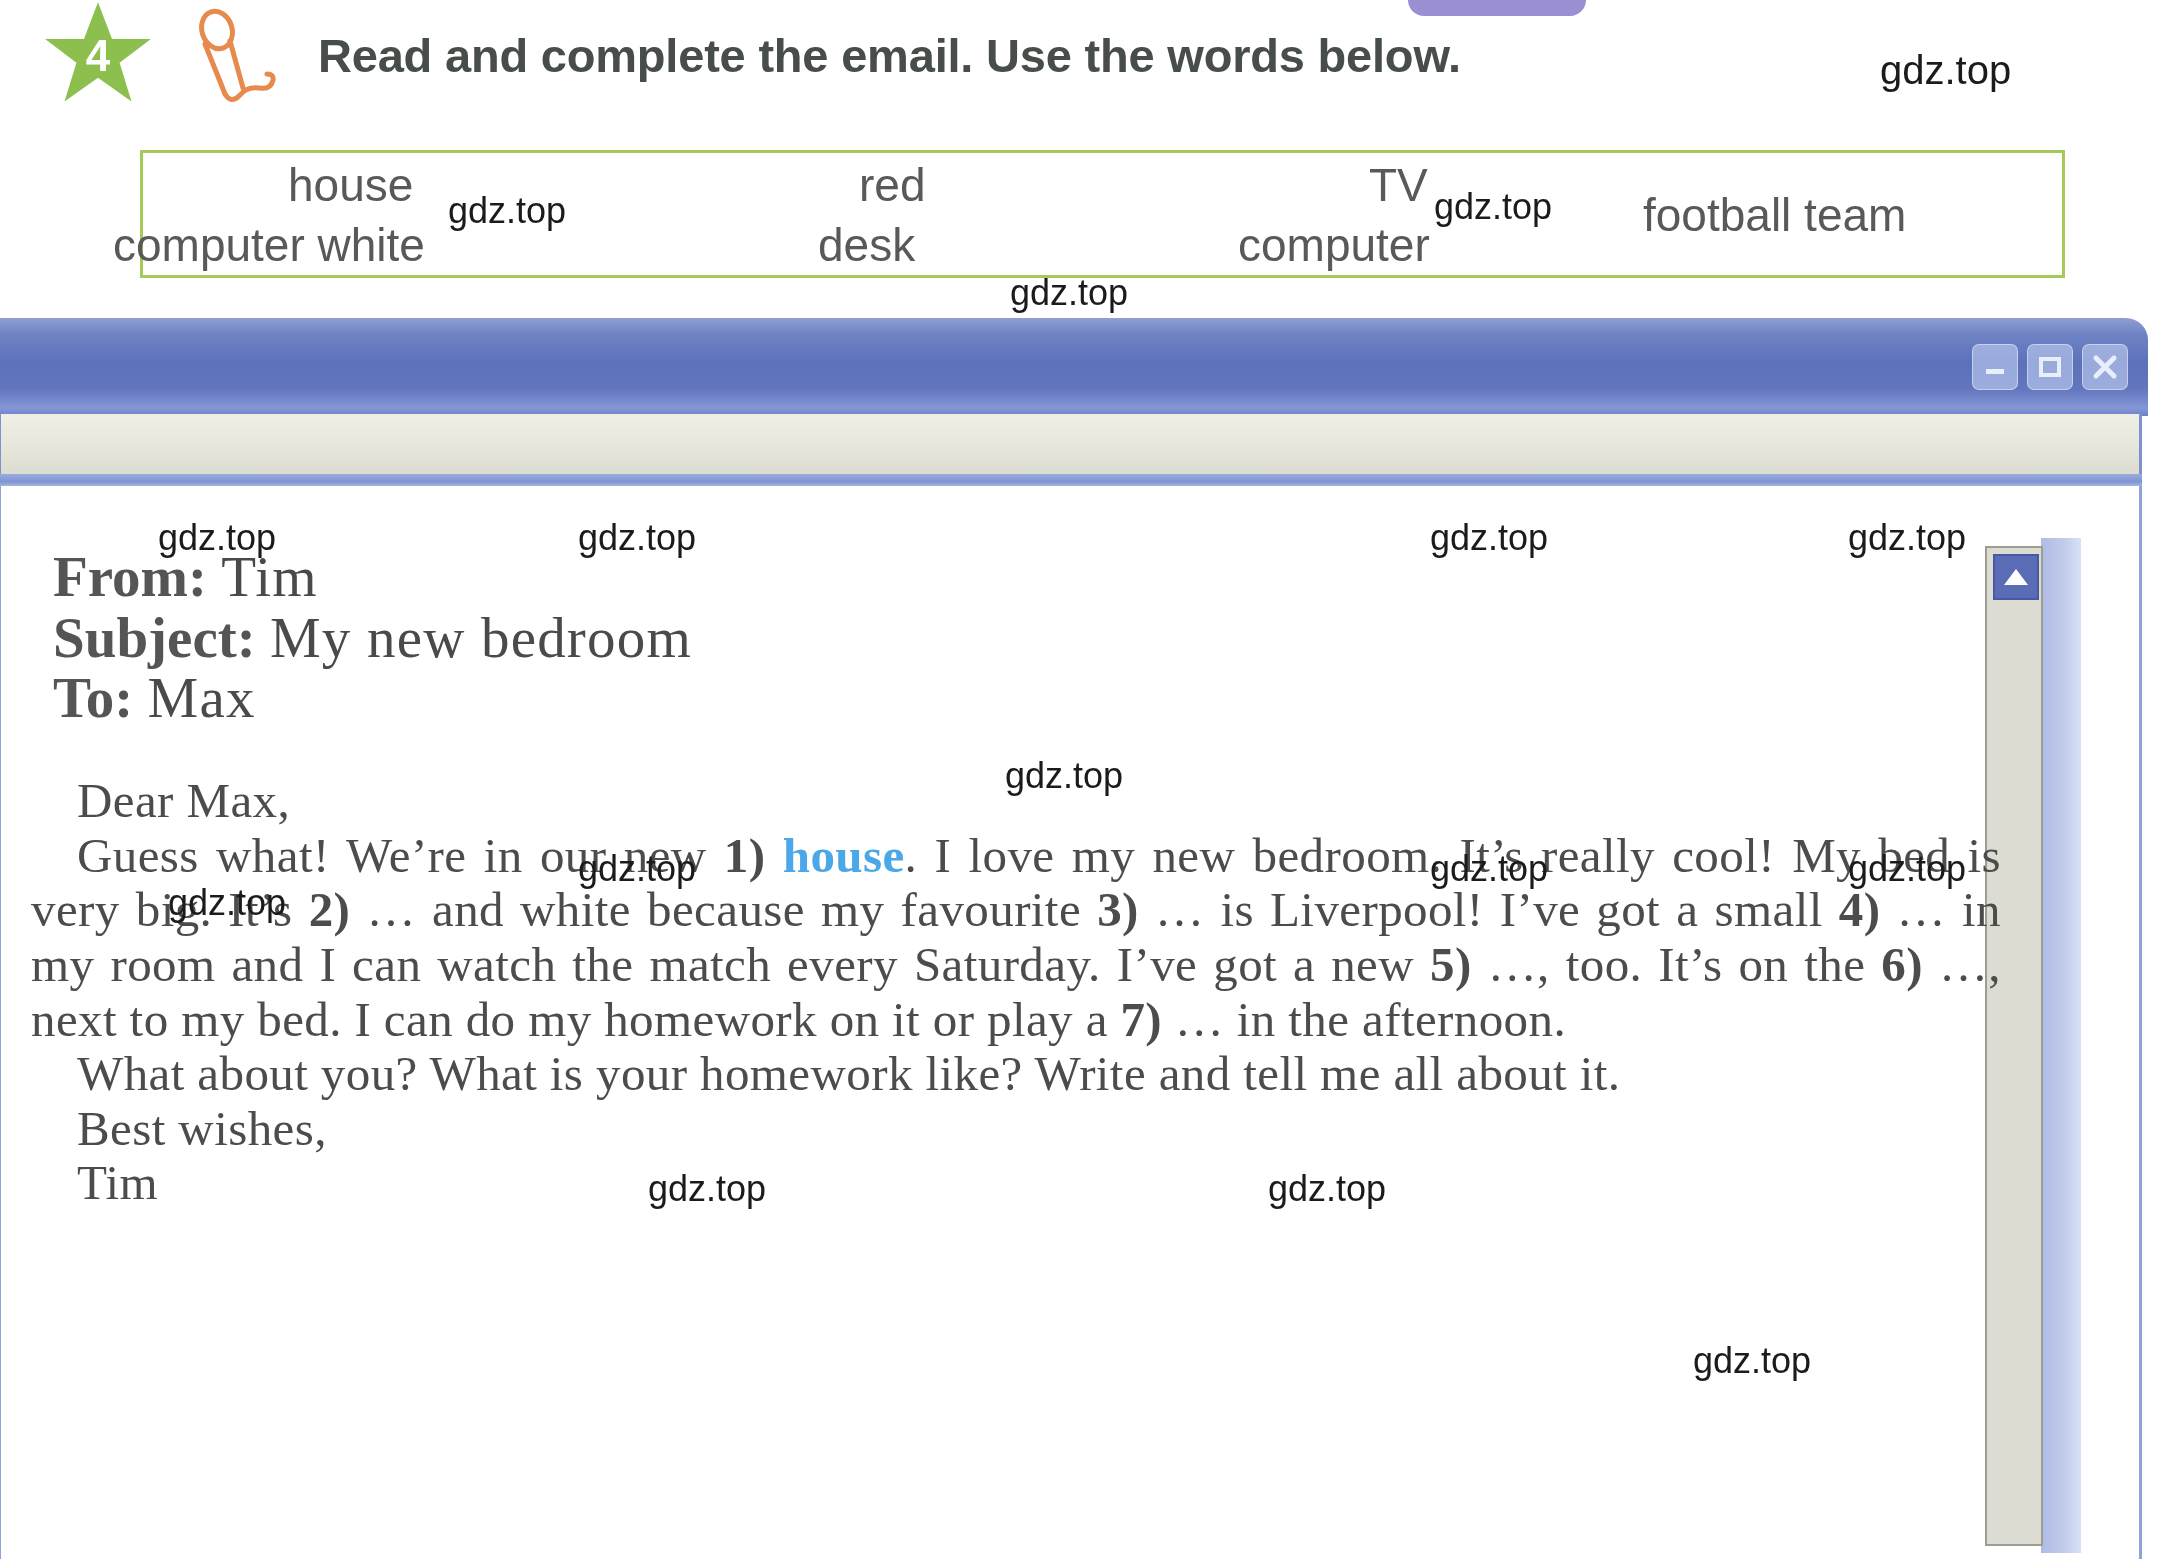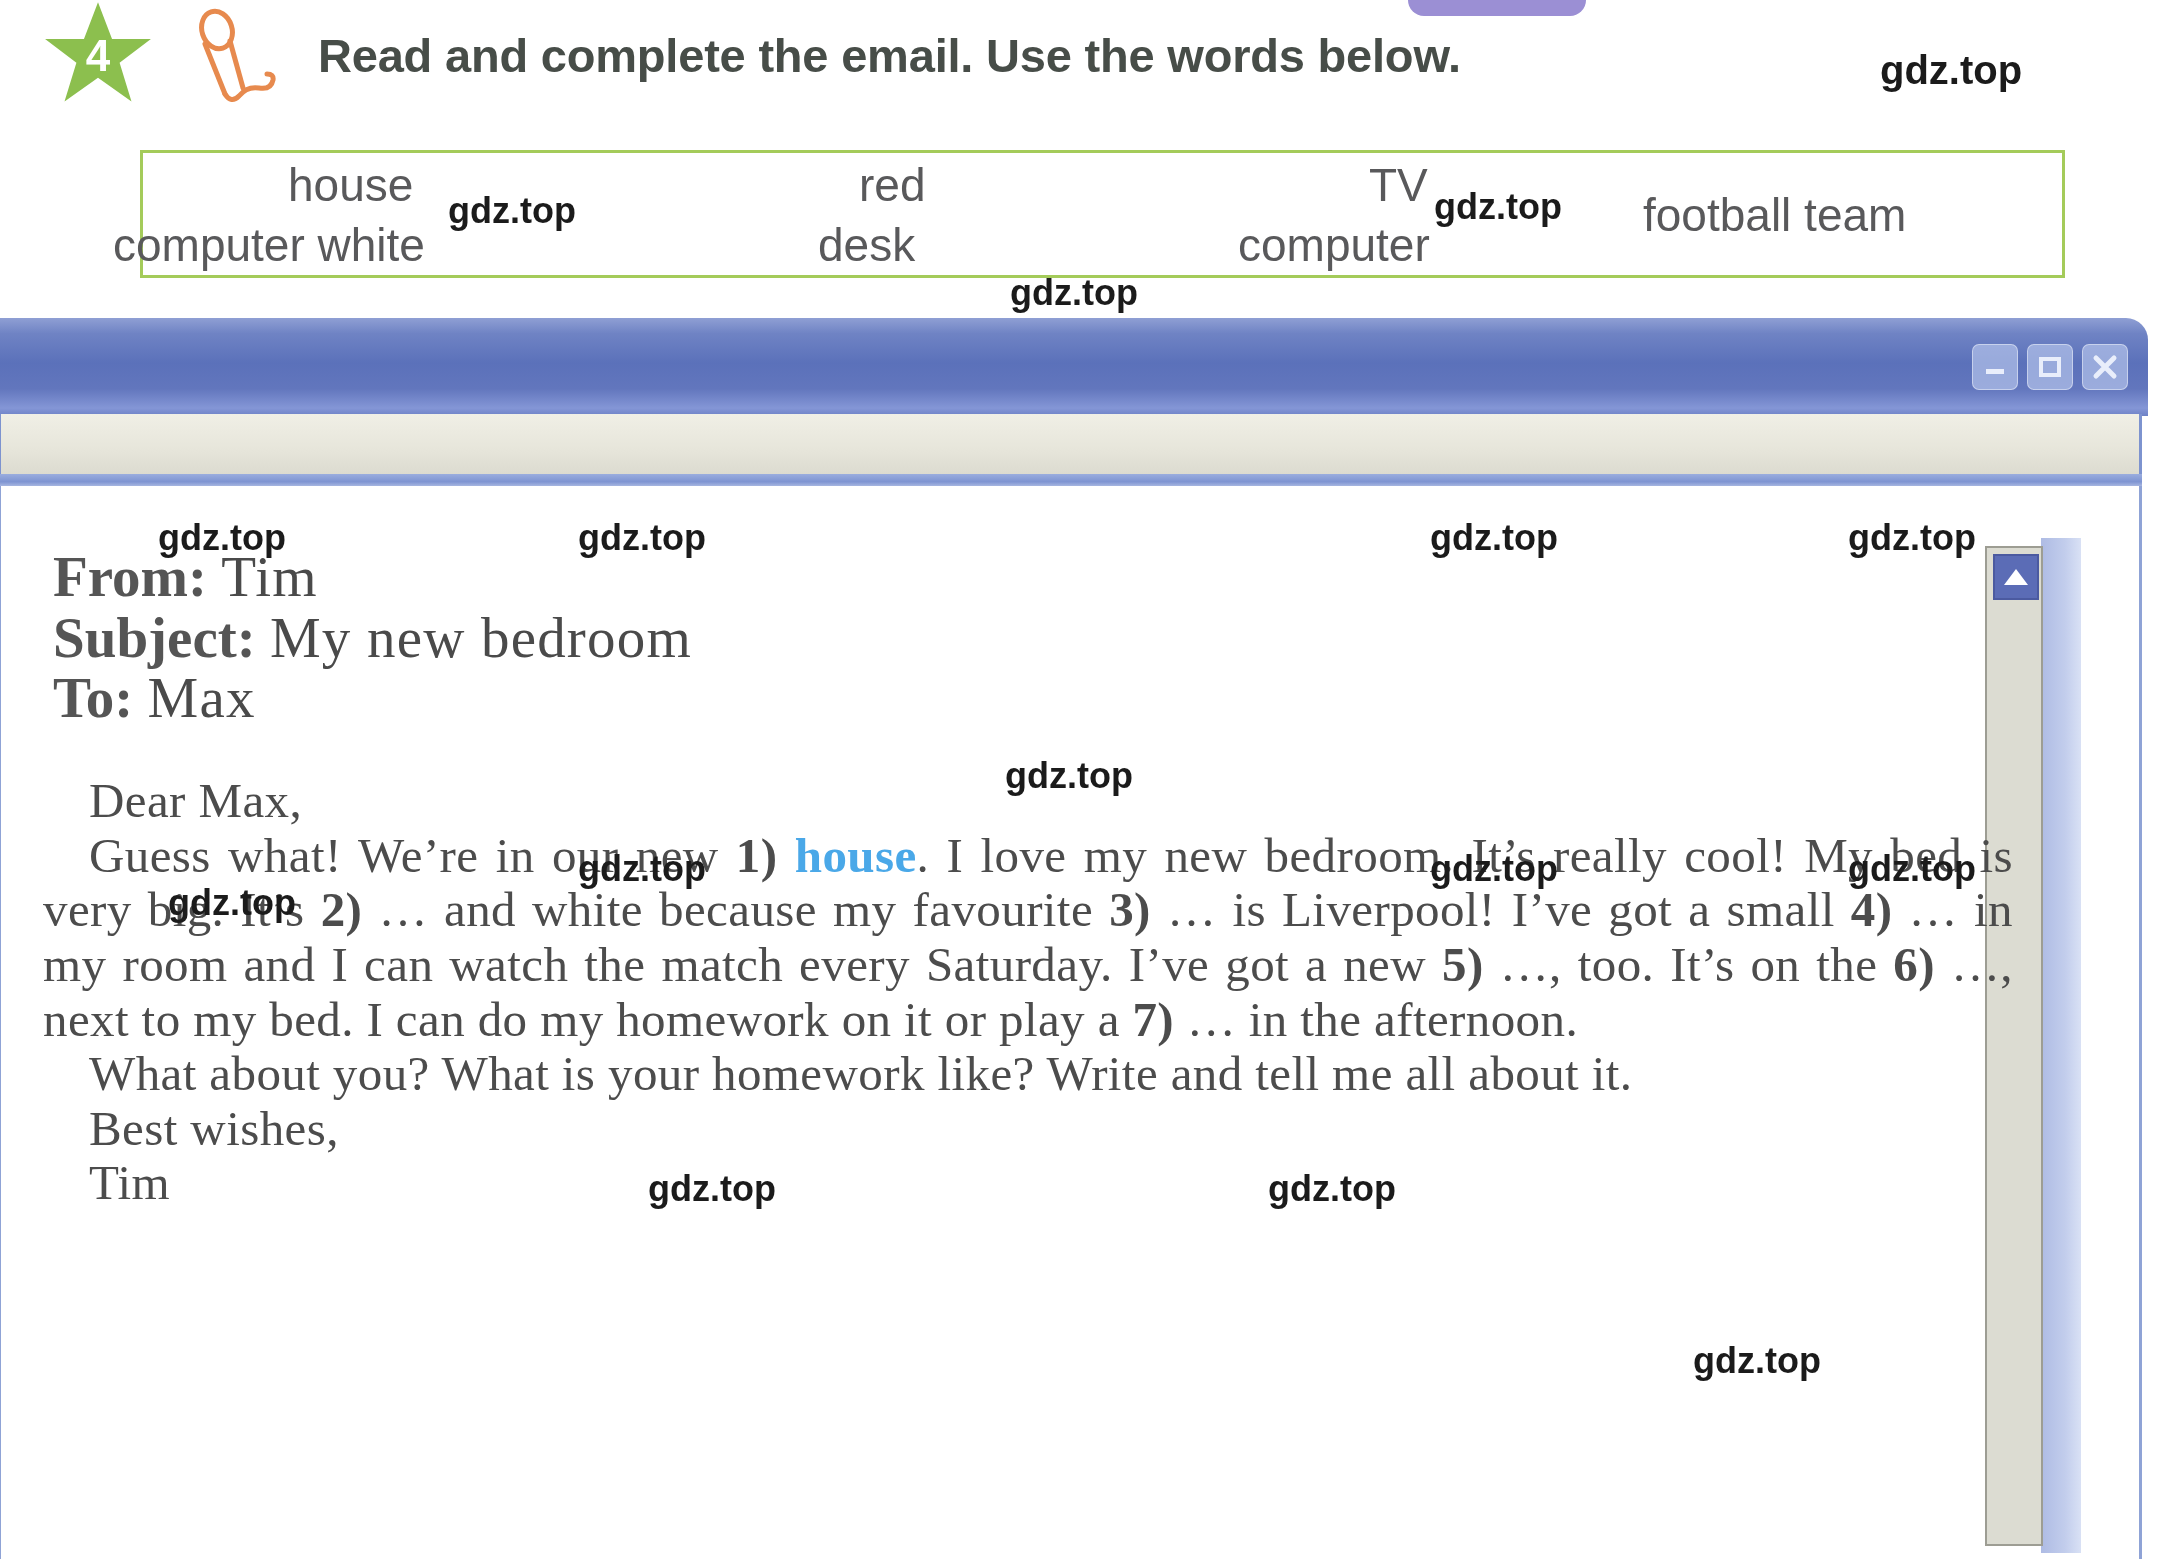--- a/index.html
+++ b/index.html
@@ -193,38 +193,37 @@
 
   #email-body {
     position: absolute;
     left: 30px;
     top: 288px;
     width: 1970px;
     font-family: "Liberation Serif", serif;
     font-size: 49px;
     color: #4c4c4c;
     line-height: 1.115;
-    margin-left: 12px;
   }
   #email-body p {
     margin: 0 0 0 0;
     text-align: justify;
     text-justify: inter-word;
     letter-spacing: 0.4px;
   }
   #email-body p.nojust { text-align: left; }
   .indent { display:inline-block; width: 46px; }
   .gapnum { font-weight: bold; }
   .answer { color: #4aa8e8; font-weight: bold; }
 
   
   .wm {
     position: absolute;
     font-family: "Liberation Sans", sans-serif;
-    font-weight: bold;
+    font-weight: normal;
     color: #1b1b1b;
     white-space: nowrap;
     pointer-events: none;
   }
 
   
   #purple-tab {
     position: absolute;
     left: 1408px; top: -18px;
     width: 178px; height: 34px;

